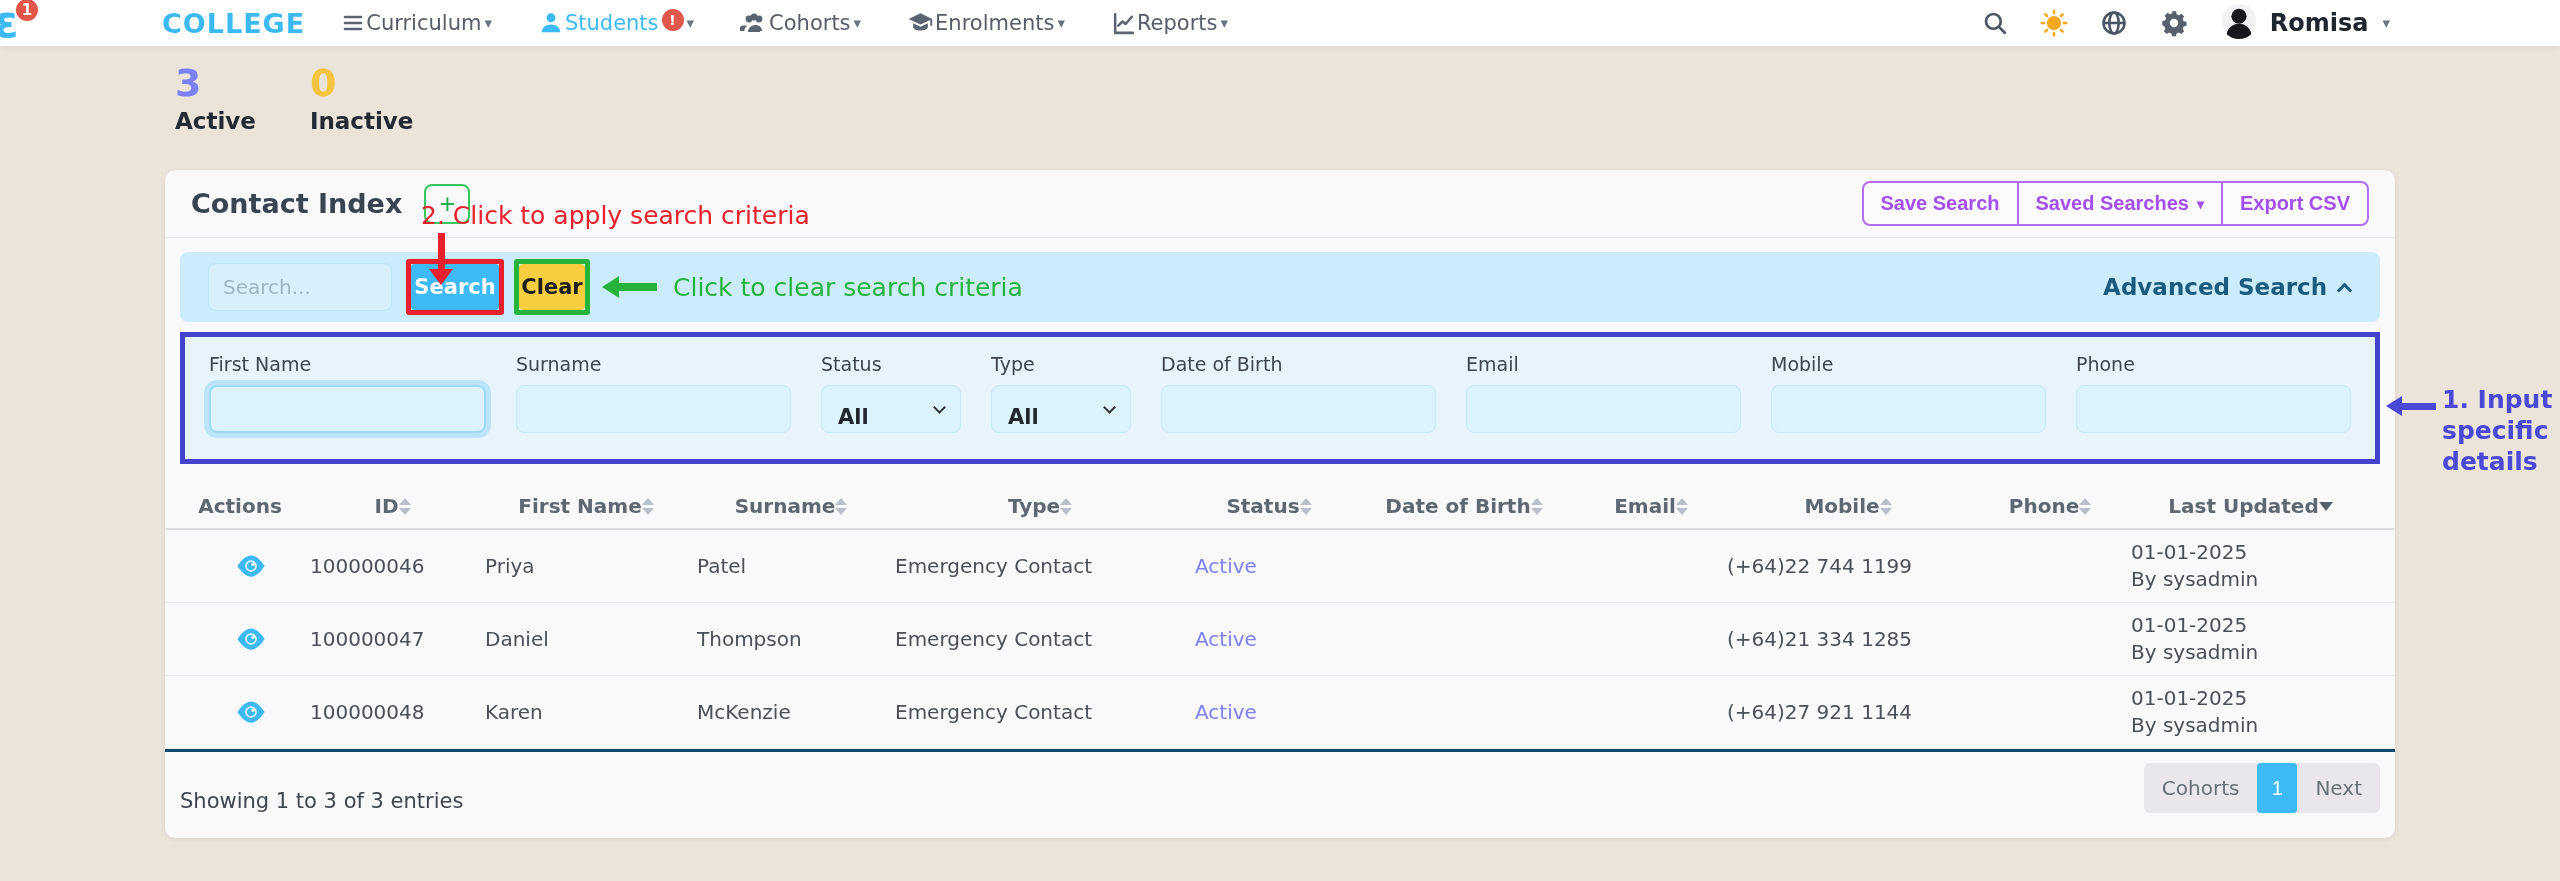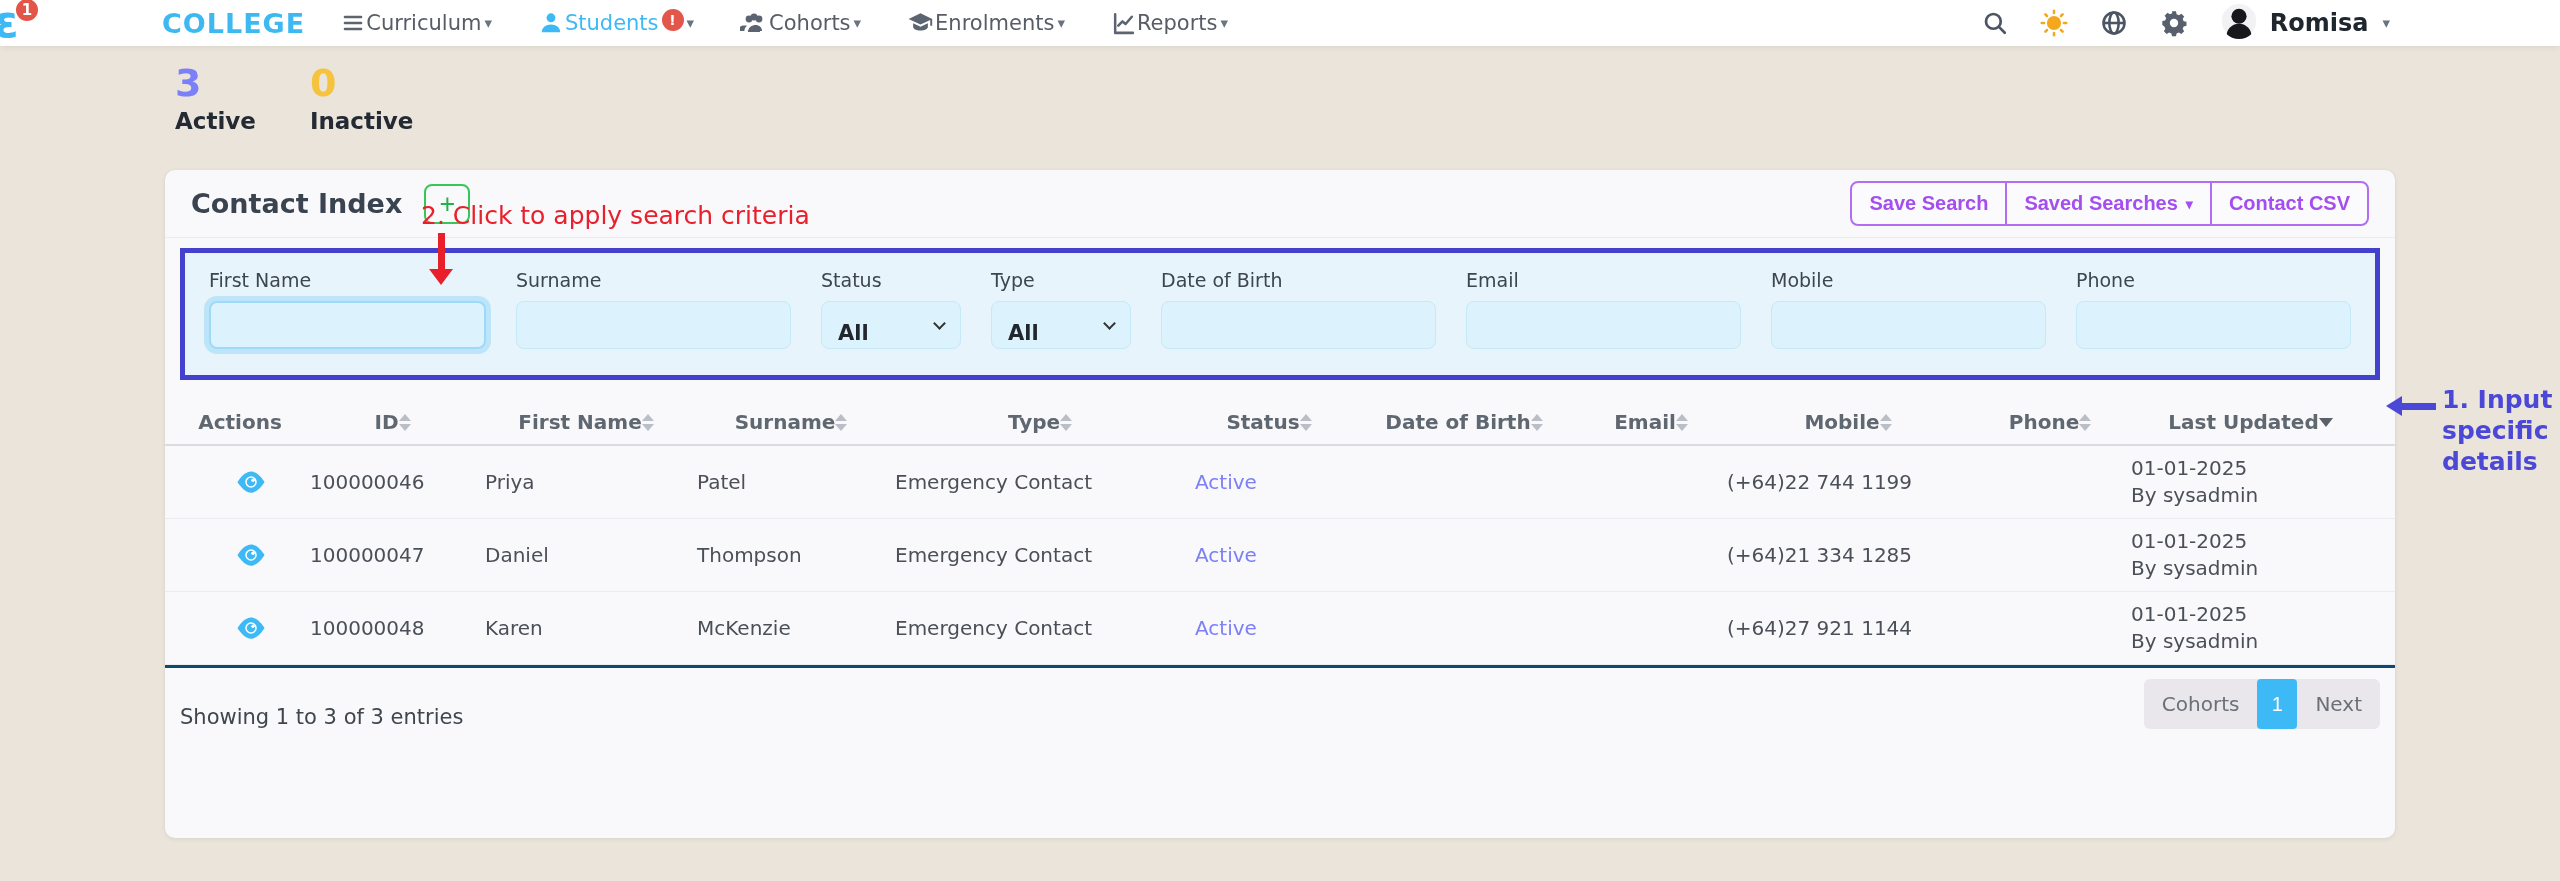--- a/index.html
+++ b/index.html
@@ -268,25 +268,43 @@
       <button class="add-btn">+</button>
       <div class="header-actions">
         <button class="purple-btn">
             <span>Save Search</span>
           </button>
         <button class="purple-btn">
             <span>Saved Searches</span>
             <span class="purple-caret">▾</span>
           </button>
         <button class="purple-btn">
-            <span>Contact CSV</span>
+            <span>Export CSV</span>
           </button>
       </div>
     </div>
 
+    <div class="search-bar">
+      <input class="search-input" type="text" placeholder="Search..." style="">
+      <div class="frame-red">
+        <button class="btn-search">Search</button>
+      </div>
+      <div class="frame-green">
+        <button class="btn-clear">Clear</button>
+      </div>
+      <div class="green-arrow">
+        <span class="head"></span>
+          <span class="bar"></span>
+      </div>
+      <span class="anno-green-text">Click to clear search criteria</span>
+      <div class="adv-toggle">
+        <span>Advanced Search</span>
+        <span class="chev up"></span>
+      </div>
+    </div>
 
     <div class="adv-panel">
       <div class="field">
         <span class="field-label">First Name</span>
         <input class="field-input focused" style="">
       </div>
       <div class="field">
         <span class="field-label">Surname</span>
         <input class="field-input" style="">
       </div>

